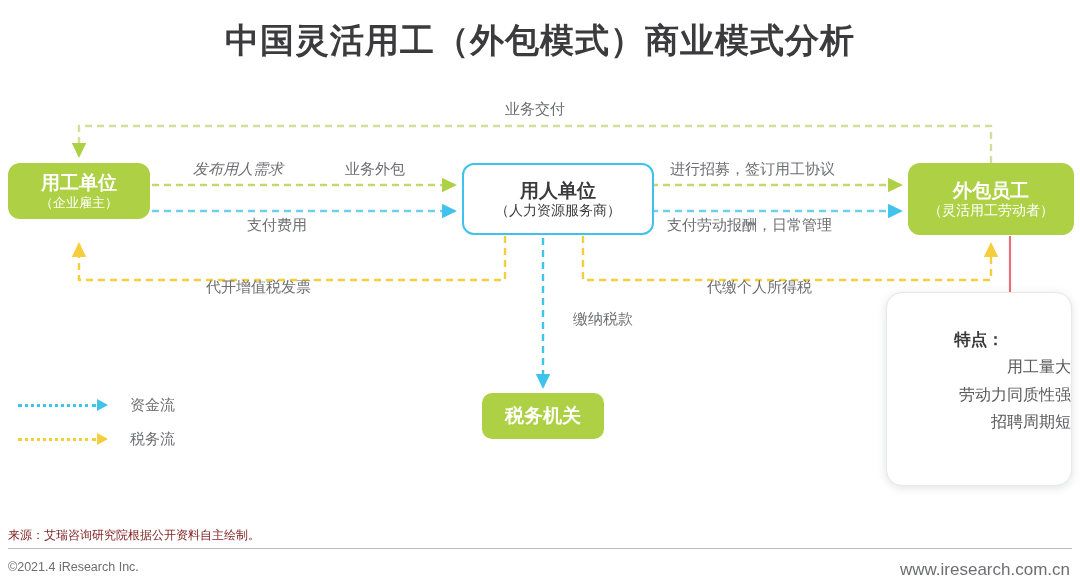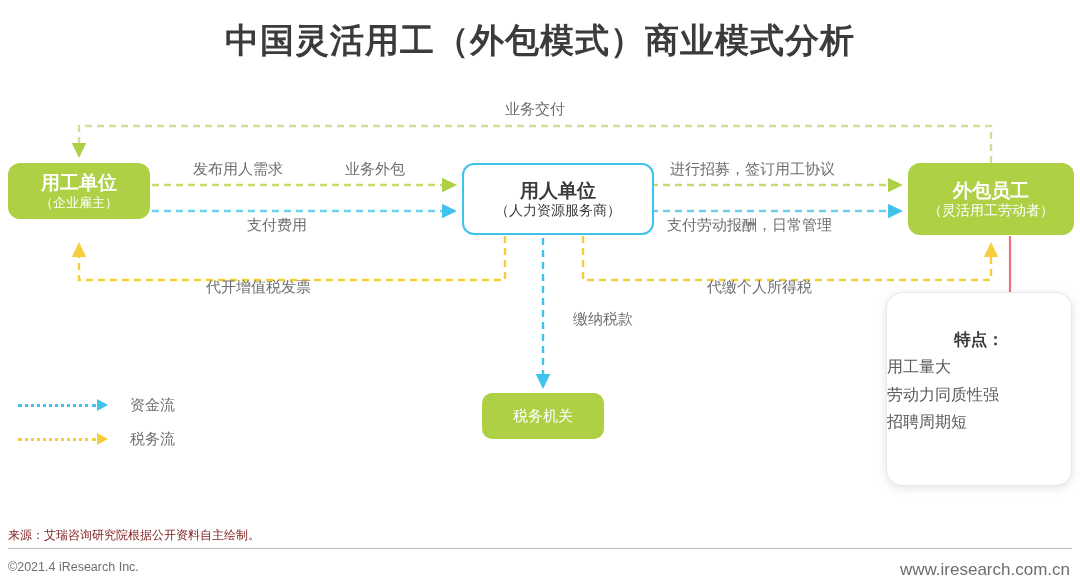--- a/index.html
+++ b/index.html
@@ -51,40 +51,40 @@
 
   #node-agency { left: 462px; top: 163px; width: 192px; height: 72px; }
   #node-agency .n-main { font-size: 19px; }
   #node-agency .n-sub  { font-size: 14px; }
 
   #node-worker { left: 908px; top: 163px; width: 166px; height: 72px; }
   #node-worker .n-main { font-size: 19px; }
   #node-worker .n-sub  { font-size: 14px; }
 
   #node-tax { left: 482px; top: 393px; width: 122px; height: 46px; border-radius: 10px; }
-  #node-tax .n-main { font-size: 15px; font-weight: normal; }
+  #node-tax .n-main { font-size: 19px; font-weight: bold; }
 
   
   #feature-panel {
     position: absolute;
     left: 886px; top: 292px;
     width: 186px; height: 194px;
     box-sizing: border-box;
     background: #ffffff;
     border: 1px solid #e7e8ea;
     border-radius: 16px;
     box-shadow: 0 2px 9px rgba(120,124,130,0.22);
     padding: 32px 0 0 0;
     text-align: center;
     font-size: 16px;
     color: #58595b;
     line-height: 1.72;
   }
   #feature-panel .f-title { font-weight: bold; font-size: 16.5px; color: #3b3b3d; }
-  #feature-panel .f-item  { text-align: left; font-family: Liberation Serif, serif; }
+  #feature-panel .f-item  { text-align: right; font-family: Liberation Serif, serif; }
 
   
   .elabel {
     position: absolute;
     font-size: 15px;
     color: #6d6e71;
     white-space: nowrap;
   }
 
   
@@ -205,21 +205,21 @@
     <div class="n-main">外包员工</div>
     <div class="n-sub">（灵活用工劳动者）</div>
   </div>
 
   <div class="node green" id="node-tax">
     <div class="n-main">税务机关</div>
   </div>
 
   <div class="elabel" style="left:505px; top:100px;">业务交付</div>
 
-  <div class="elabel" style="left:193px; top:160px;">发布用人需求</div>
+  <div class="elabel" style="left:193px; top:160px;font-style:italic;">发布用人需求</div>
 
   <div class="elabel" style="left:345px; top:160px;">业务外包</div>
 
   <div class="elabel" style="left:247px; top:216px;">支付费用</div>
 
   <div class="elabel" style="left:670px; top:160px;">进行招募，签订用工协议</div>
 
   <div class="elabel" style="left:667px; top:216px;">支付劳动报酬，日常管理</div>
 
   <div class="elabel" style="left:206px; top:278px;">代开增值税发票</div>

